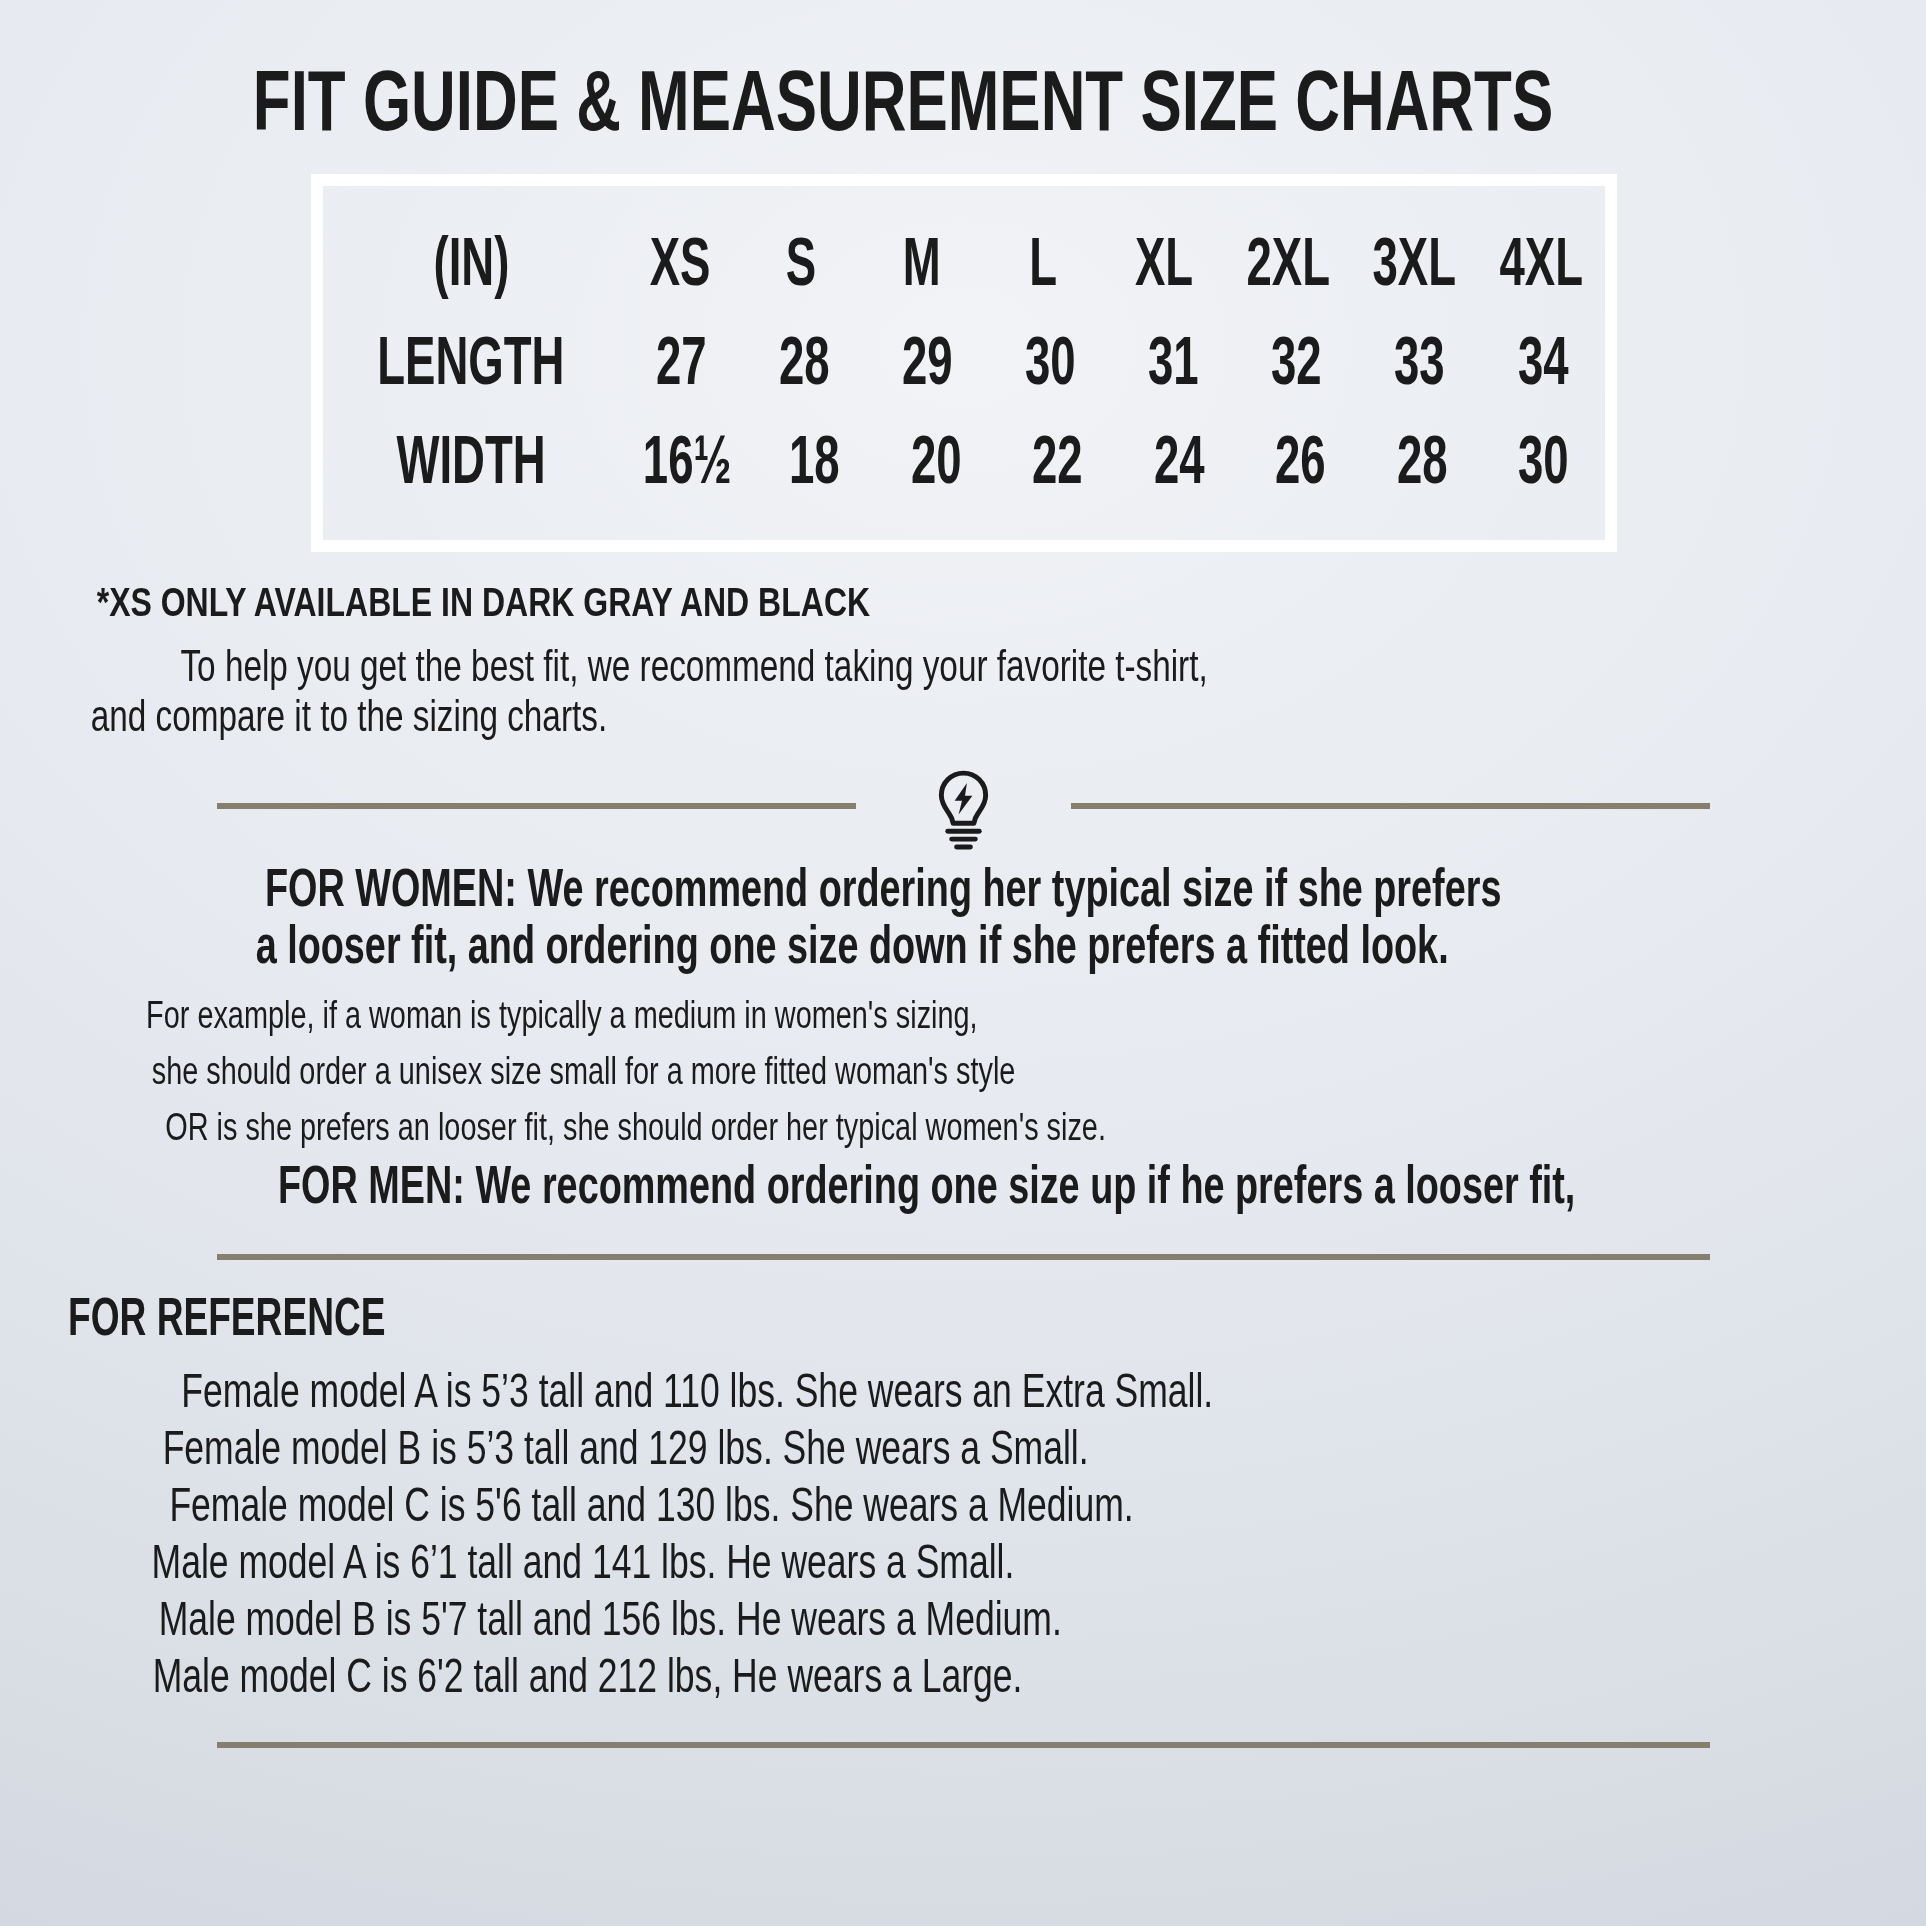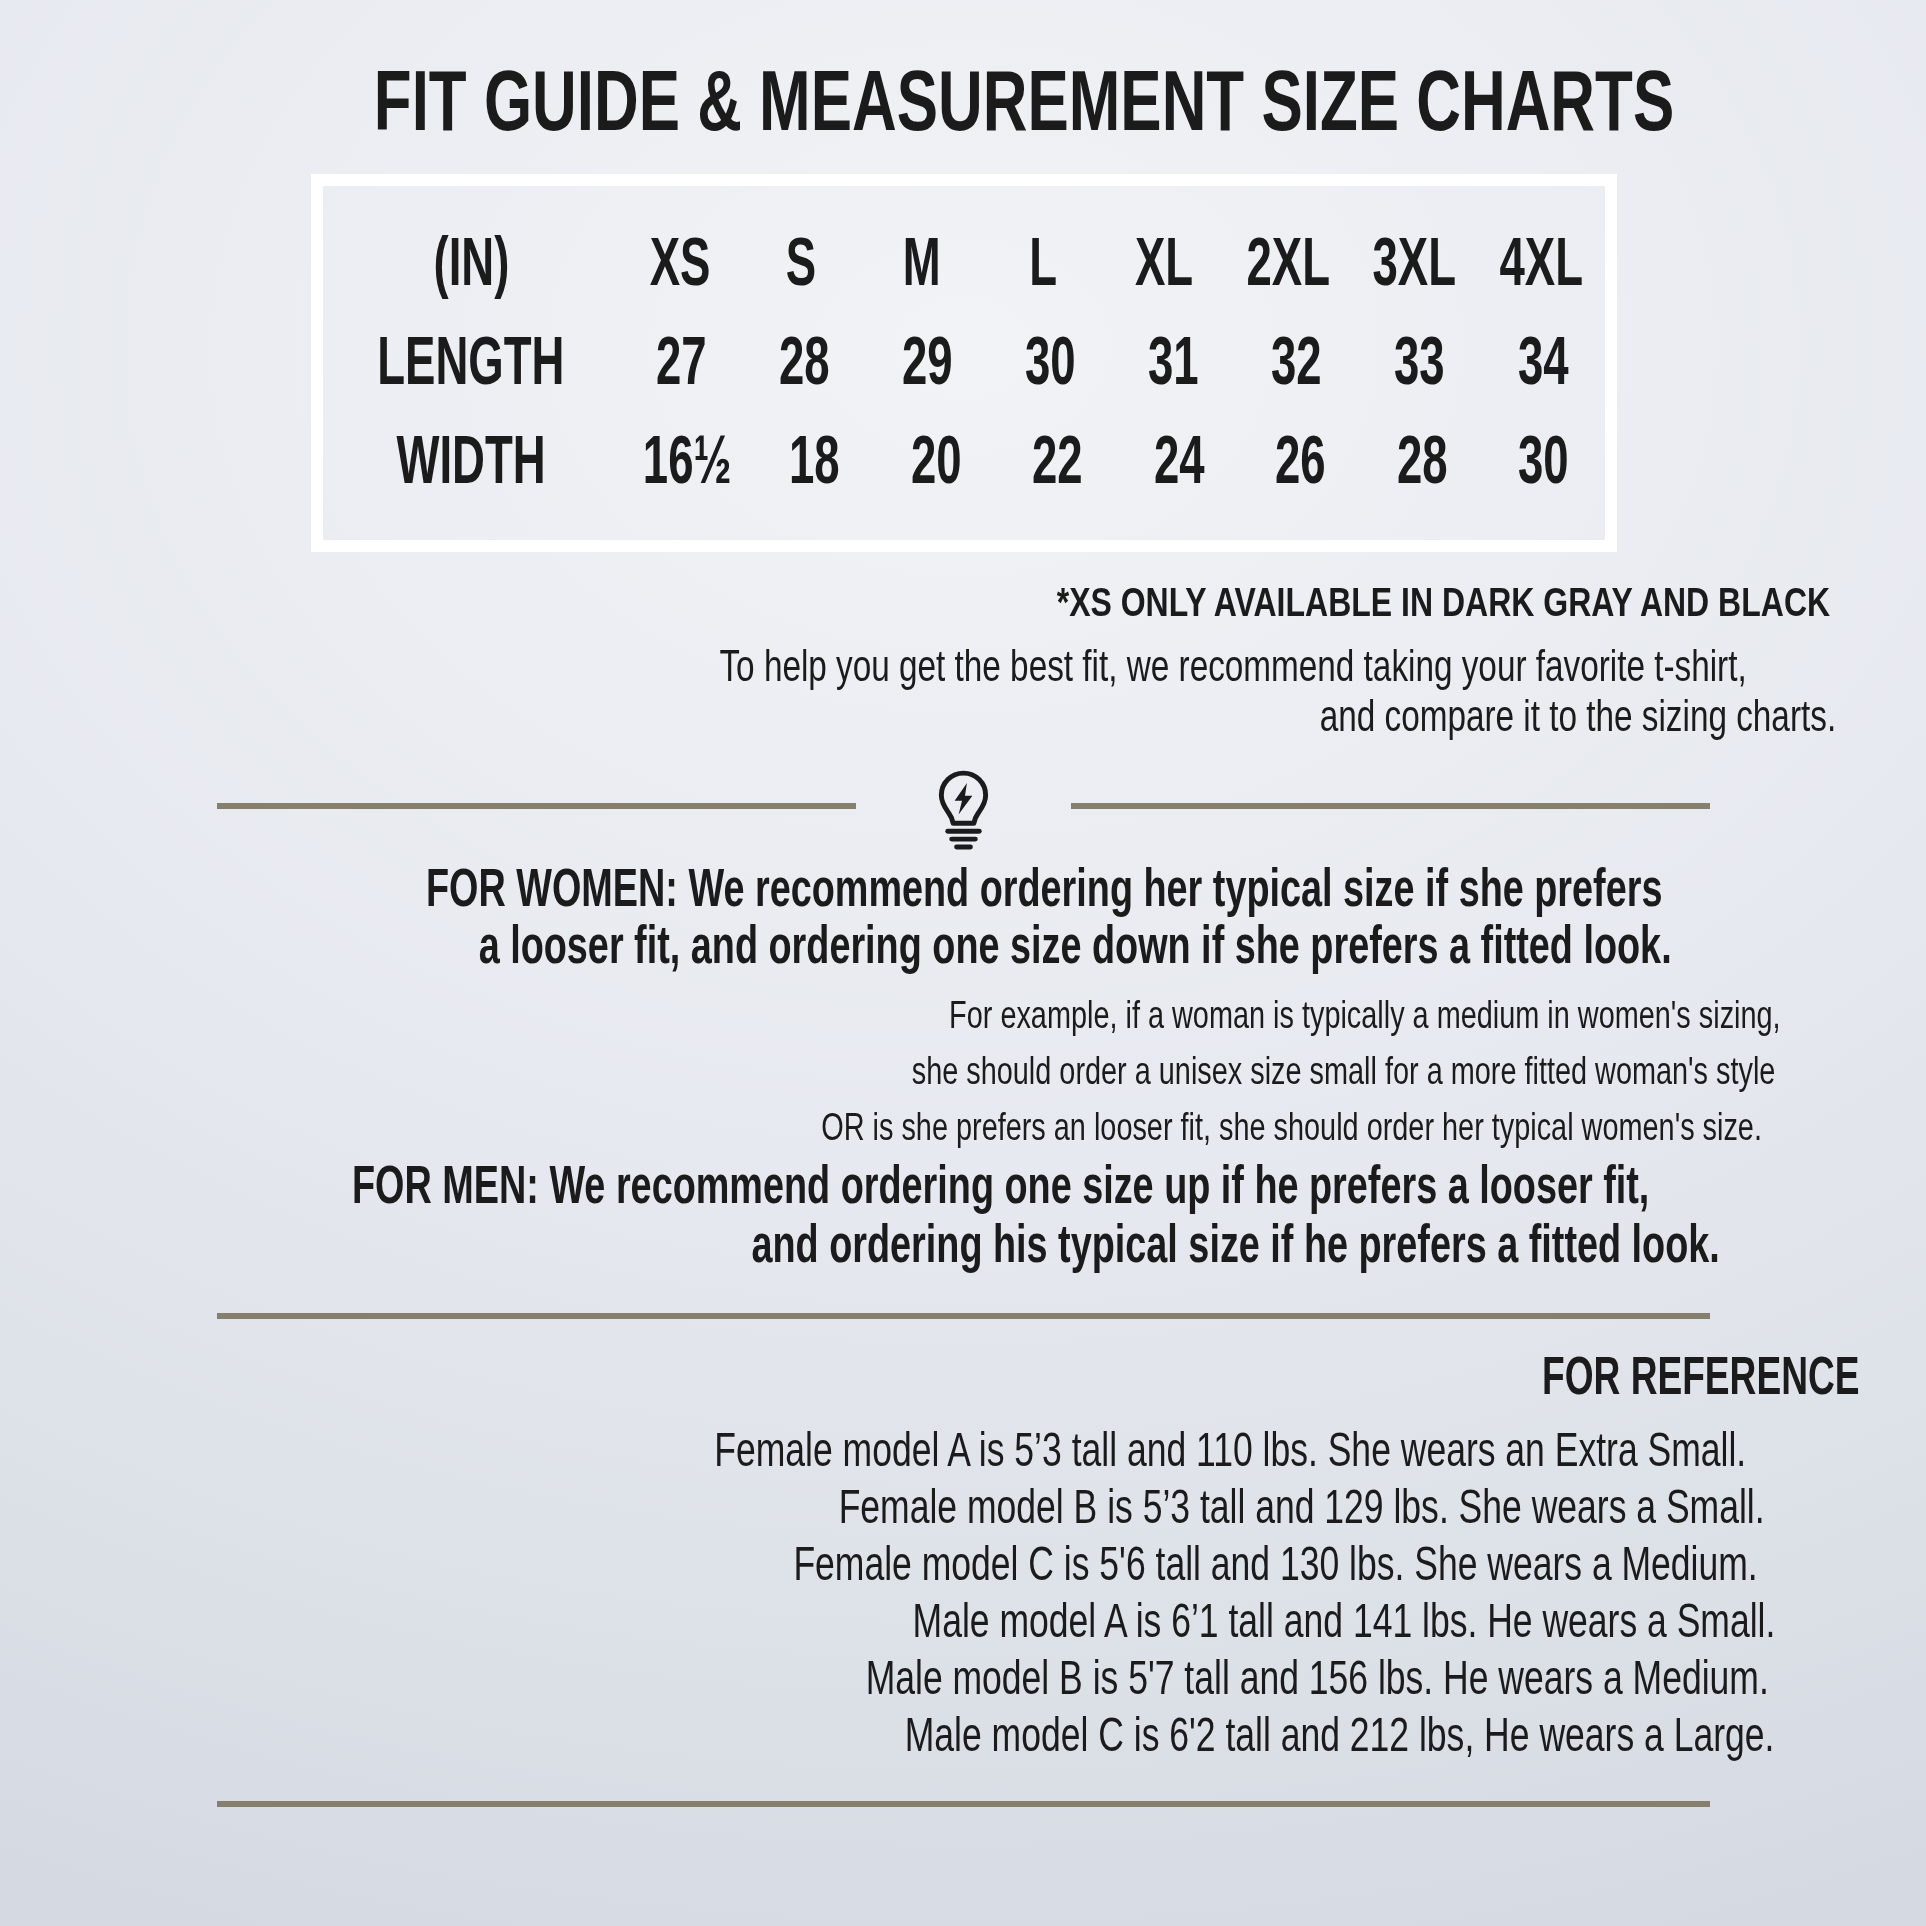--- a/index.html
+++ b/index.html
@@ -3,21 +3,21 @@
 <meta charset="utf-8">
 <style>
   html,body{margin:0;padding:0;}
   body{
     width:1927px;height:1927px;
     font-family:"Liberation Sans","DejaVu Sans",sans-serif;
     color:#1b1b1b;
     background:radial-gradient(130% 95% at 50% 18%, #f1f3f6 0%, #e6e9ef 45%, #dadfe6 78%, #d2d7e0 100%);
     overflow:hidden;
   }
-  .center{text-align:right;}
+  .center{text-align:left;}
   .cx{display:inline-block;transform-origin:50% 50%;white-space:nowrap;}
   .sx72{transform:scaleX(.72);}
   .sx70{transform:scaleX(.70);}
   .sx66{transform:scaleX(.66);}
   .sx74{transform:scaleX(.74);}
   .sx80{transform:scaleX(.80);}
 
   .title{
     margin:53px 0 0;
     font-size:86px;font-weight:700;letter-spacing:0px;line-height:1.1;
@@ -131,21 +131,20 @@
   </div>
 
   <div class="example center">
     <span class="line"><span class="cx sx74">For example, if a woman is typically a medium in women's sizing,</span></span>
     <span class="line"><span class="cx sx74">she should order a unisex size small for a more fitted woman's style</span></span>
     <span class="line"><span class="cx sx74">OR is she prefers an looser fit, she should order her typical women's size.</span></span>
   </div>
 
   <div class="men-heading center">
     <span class="line"><span class="cx sx70">FOR MEN: We recommend ordering one size up if he prefers a looser fit,</span></span>
-    <span class="line"><span class="cx sx70">and ordering his typical size if he prefers a fitted look.</span></span>
   </div>
 
   <div class="divider"></div>
 
   <h2 class="ref-heading center"><span class="cx sx70">FOR REFERENCE</span></h2>
 
   <div class="refs center">
     <span class="line"><span class="cx sx74">Female model A is 5’3 tall and 110 lbs. She wears an Extra Small.</span></span>
     <span class="line"><span class="cx sx74">Female model B is 5’3 tall and 129 lbs. She wears a Small.</span></span>
     <span class="line"><span class="cx sx74">Female model C is 5'6 tall and 130 lbs. She wears a Medium.</span></span>

